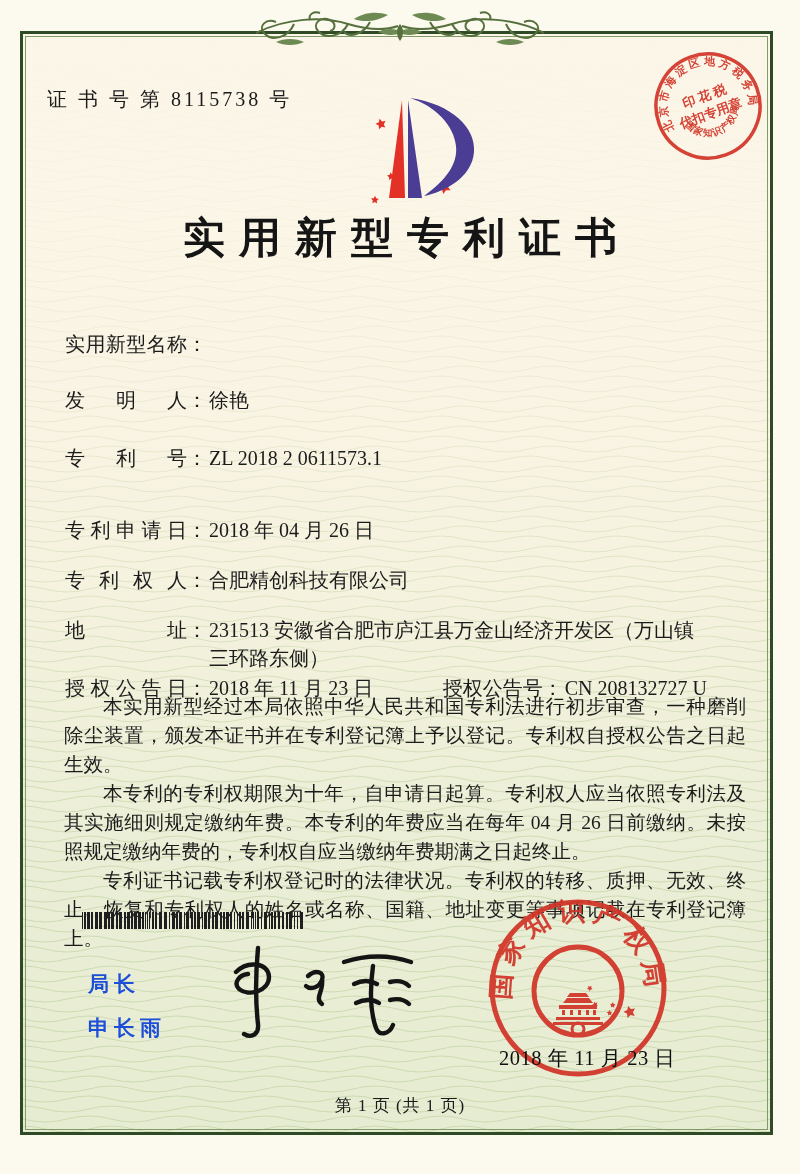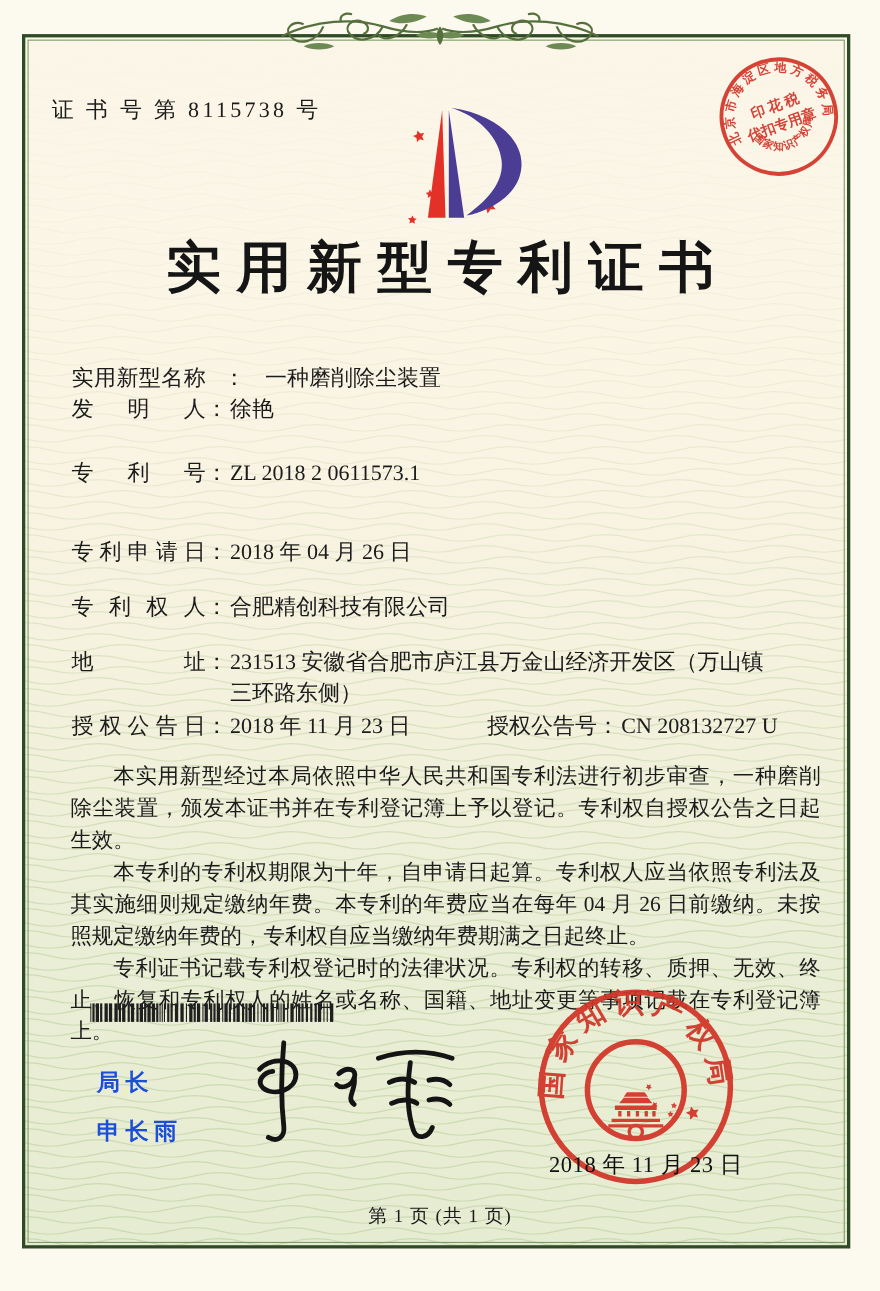--- a/index.html
+++ b/index.html
@@ -14,28 +14,28 @@
   #waves{position:absolute;left:23px;top:34px;width:747px;height:1098px;z-index:1;}
   #waves path{fill:none;stroke:#b7cc97;stroke-width:1;opacity:.55;}
   .fade{position:absolute;left:23px;top:34px;width:747px;height:1098px;z-index:2;
     background:linear-gradient(180deg,rgba(252,246,232,.96) 0%,rgba(252,246,232,.8) 18%,rgba(250,244,228,.5) 38%,rgba(246,242,222,.18) 58%,rgba(240,240,214,0) 78%);}
   .content{position:absolute;inset:0;z-index:4;}
   
   .ornament{position:absolute;left:50%;margin-left:-150px;top:10px;z-index:4;}
   
   .cert-no{position:absolute;left:47px;top:86px;font-size:20px;letter-spacing:3px;}
   .logo{position:absolute;left:336px;top:84px;}
-  .title{position:absolute;left:0;top:210px;width:100%;text-align:center;font-size:50px;font-weight:700;letter-spacing:14px;padding-left:14px;box-sizing:border-box;color:#151515;}
+  .title{position:absolute;left:0;top:210px;width:100%;text-align:center;font-size:42px;font-weight:700;letter-spacing:14px;padding-left:14px;box-sizing:border-box;color:#151515;}
   
   .fields{position:absolute;left:65px;top:330px;width:682px;font-size:20px;}
   .row{display:flex;line-height:28px;}
   .lbl{width:122px;text-align:justify;text-align-last:justify;flex:none;}
   .colon{flex:none;}
   .val{flex:1;padding-left:2px;}
-  .mb1{gap:16px;}.mb2{margin-bottom:30px;}.mb3{margin-bottom:44px;}.mb4{margin-bottom:22px;}.mb5{margin-bottom:2px;}
+  .mb1{margin-bottom:28px;}.mb2{margin-bottom:30px;}.mb3{margin-bottom:44px;}.mb4{margin-bottom:22px;}.mb5{margin-bottom:2px;}
   .split{justify-content:space-between;}
   .pair{display:flex;}
   .pair .val{flex:none;}
   .split .right{padding-right:40px;}
   
   .bodytext{position:absolute;left:64px;top:692px;width:682px;font-size:19.5px;line-height:29px;text-align:justify;}
   .bodytext p{margin:0;text-indent:2em;}
   
   #barcode{position:absolute;left:82px;top:912px;z-index:4;}
   #barcode rect{fill:#1f1f1f;}
@@ -206,21 +206,20 @@
         <path d="M74,14 C116,20 140,44 138,68 C136,94 108,108 88,112 C110,96 122,80 120,62 C118,42 100,22 74,14 Z"></path>
       </g>
     </svg>
 
     <div class="title">实用新型专利证书</div>
 
     <div class="fields">
       <div class="row mb1">
         <span class="lbl">实用新型名称</span>
           <span class="colon">：</span>
-        <span class="val">一种磨削除尘装置</span>
       </div>
       <div class="row mb2">
         <span class="lbl">发明人</span>
           <span class="colon">：</span>
         <span class="val">徐艳</span>
       </div>
       <div class="row mb3">
         <span class="lbl">专利号</span>
           <span class="colon">：</span>
         <span class="val">ZL 2018 2 0611573.1</span>

